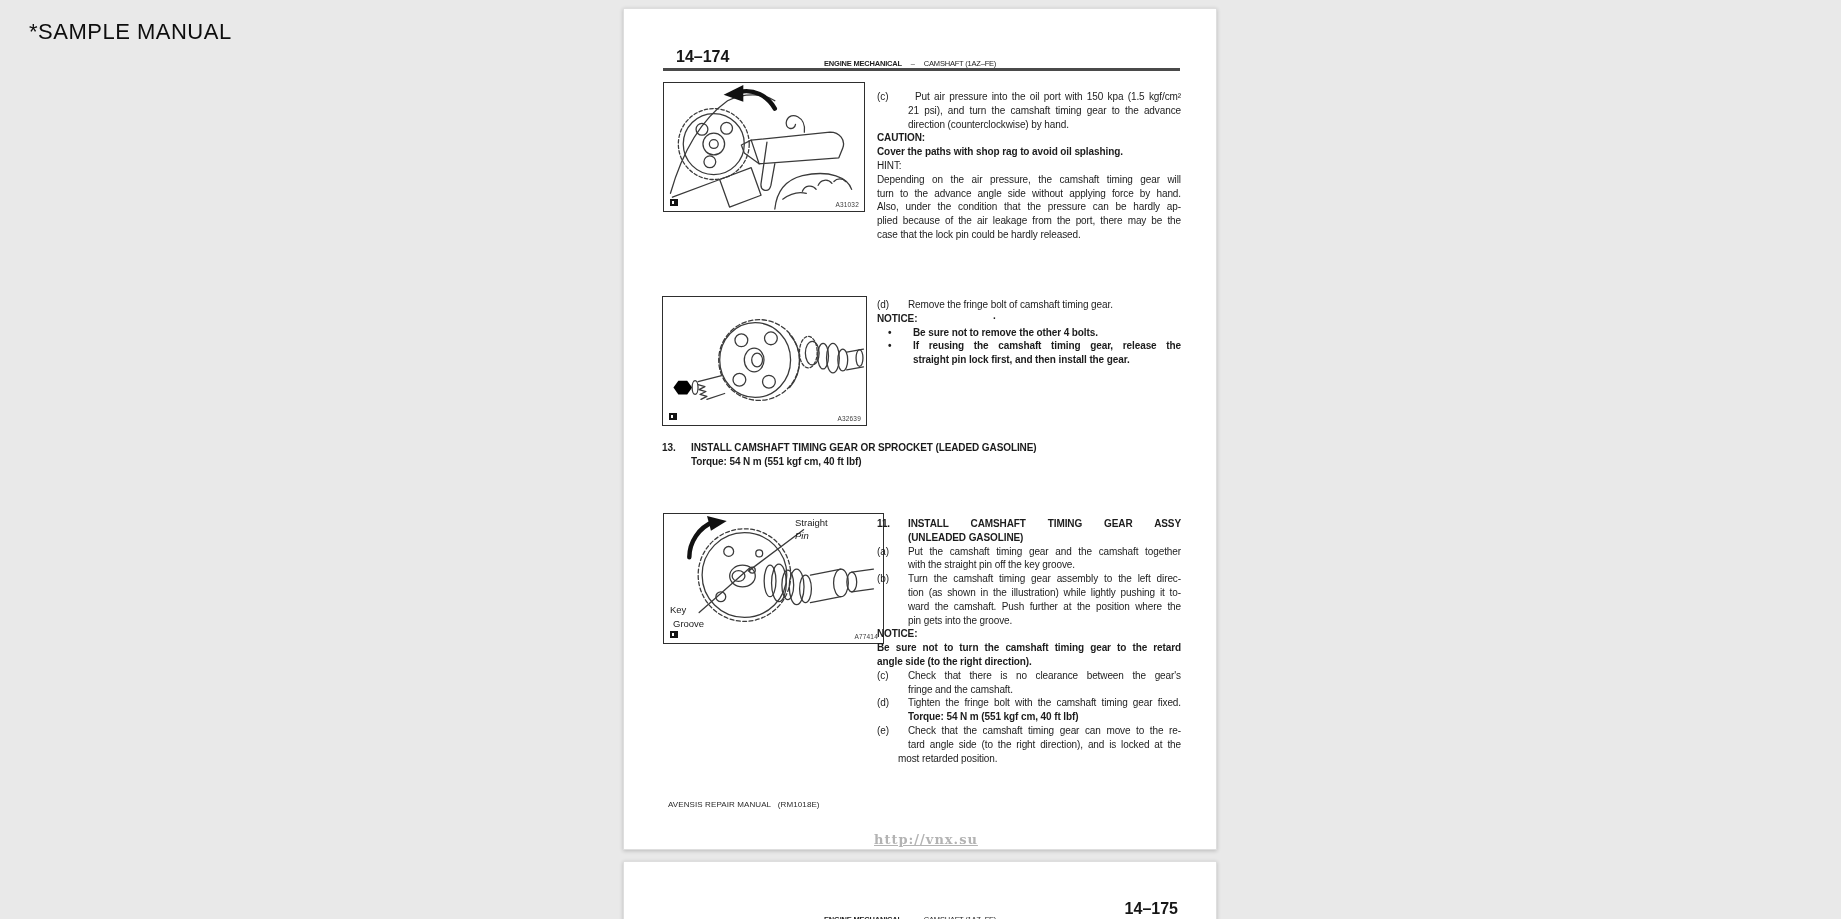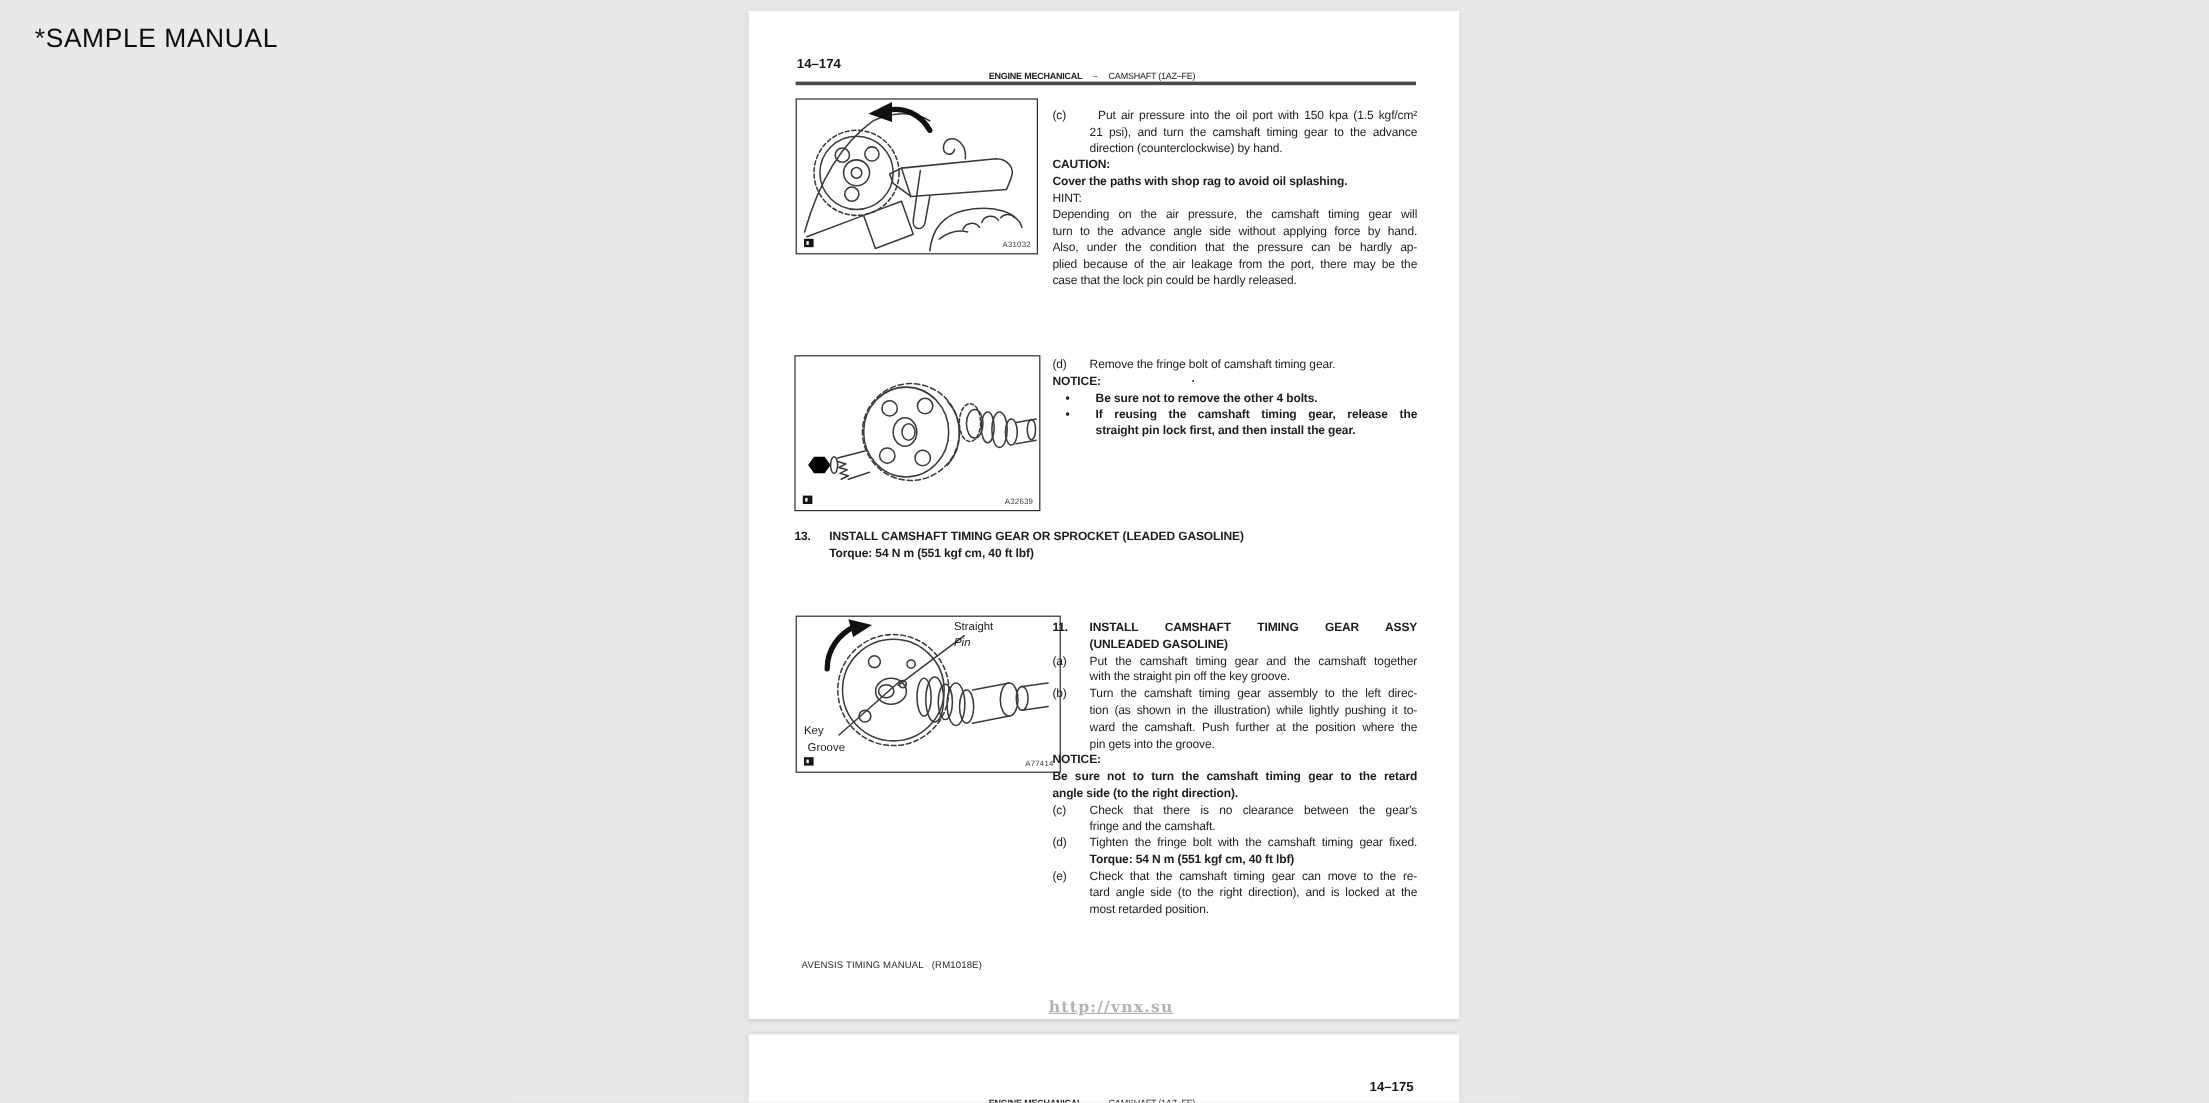--- a/index.html
+++ b/index.html
@@ -12,21 +12,21 @@
     position:absolute; left:29px; top:19px;
     font-size:22px; letter-spacing:.5px; color:#0e0e0e;
   }
   .page {
     position:absolute; left:623px; width:594px; background:#ffffff;
     border:1px solid #dedede; box-shadow:0 1px 4px rgba(0,0,0,.20);
     box-sizing:border-box;
   }
   .page1 { top:8px;   height:842px; }
   .page2 { top:861px; height:220px; }
-  .pgnum { position:absolute; font-weight:bold; font-size:11px; color:#161616; }
+  .pgnum { position:absolute; font-weight:bold; font-size:16px; color:#161616;margin-left:12px; }
   .hdrline { position:absolute; font-size:7.5px; letter-spacing:-.2px; white-space:nowrap; color:#222; }
   .hdrline .sec { font-weight:bold; }
   .hdrline .dash { margin:0 9px; color:#444; }
   .rule { position:absolute; left:39px; top:59px; width:517px; height:3px; background:#4a4a4a; }
   .figbox {
     position:absolute; border:1.4px solid #2e2e2e; background:#fff; box-sizing:border-box;
   }
   .figcode { position:absolute; right:5px; bottom:3px; font-size:6.5px; color:#3c3c3c; letter-spacing:.2px; }
   .figicon { position:absolute; left:6px; bottom:5px; width:8px; height:7px; background:#141414; }
   .figicon::after { content:""; position:absolute; left:2px; top:2px; width:2px; height:3px; background:#fff; }
@@ -272,25 +272,25 @@
           <span class="tx" style="margin-left: 31px;">Torque: 54 N m (551 kgf cm, 40 ft lbf)</span>
         </div>
         <div class="ln nj">
           <span class="mk">(e)</span>
           <span class="tx" style="margin-left: 31px;">Check that the camshaft timing gear can move to the re-</span>
         </div>
         <div class="ln nj">
           <span class="tx" style="margin-left: 31px;">tard angle side (to the right direction), and is locked at the</span>
         </div>
         <div class="ln n">
-          <span class="tx" style="margin-left: 31px;">most retarded position.</span>
-        </div>
-      </div>
-
-    <div class="footer">AVENSIS TIMING MANUAL   (RM1018E)</div>
+          <span class="tx" style="margin-left: 21px;">most retarded position.</span>
+        </div>
+      </div>
+
+    <div class="footer">AVENSIS REPAIR MANUAL   (RM1018E)</div>
     <div class="watermark">http://vnx.su</div>
   </div>
 
   <div class="page page2">
     <div class="pgnum" style="right:38px; top:38px;">14–175</div>
     <div class="hdrline" style="left:200px; top:53px;">
       <span class="sec">ENGINE MECHANICAL</span><span class="dash">–</span><span>CAMSHAFT (1AZ–FE)</span>
     </div>
   </div>
 

